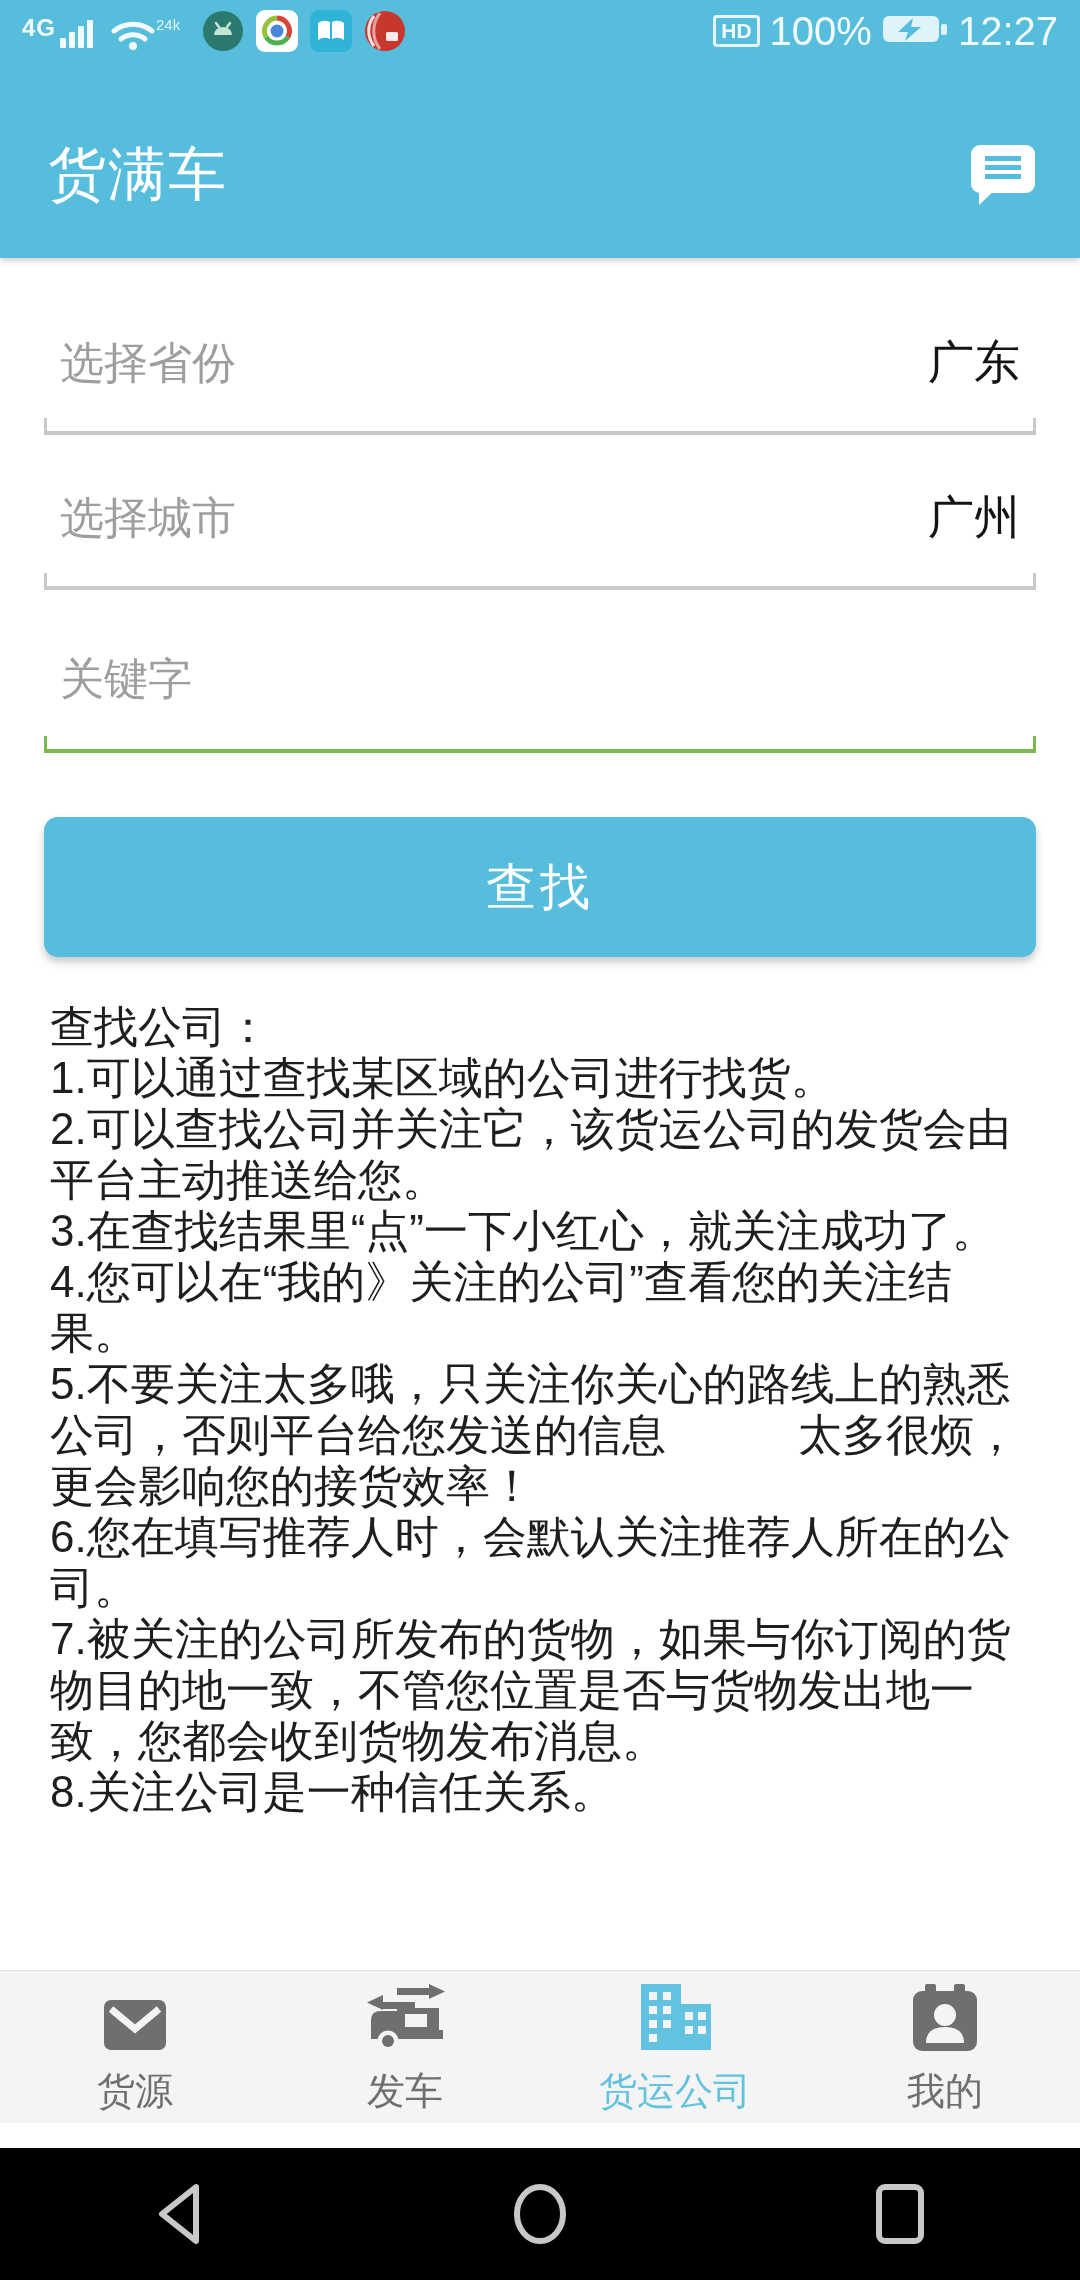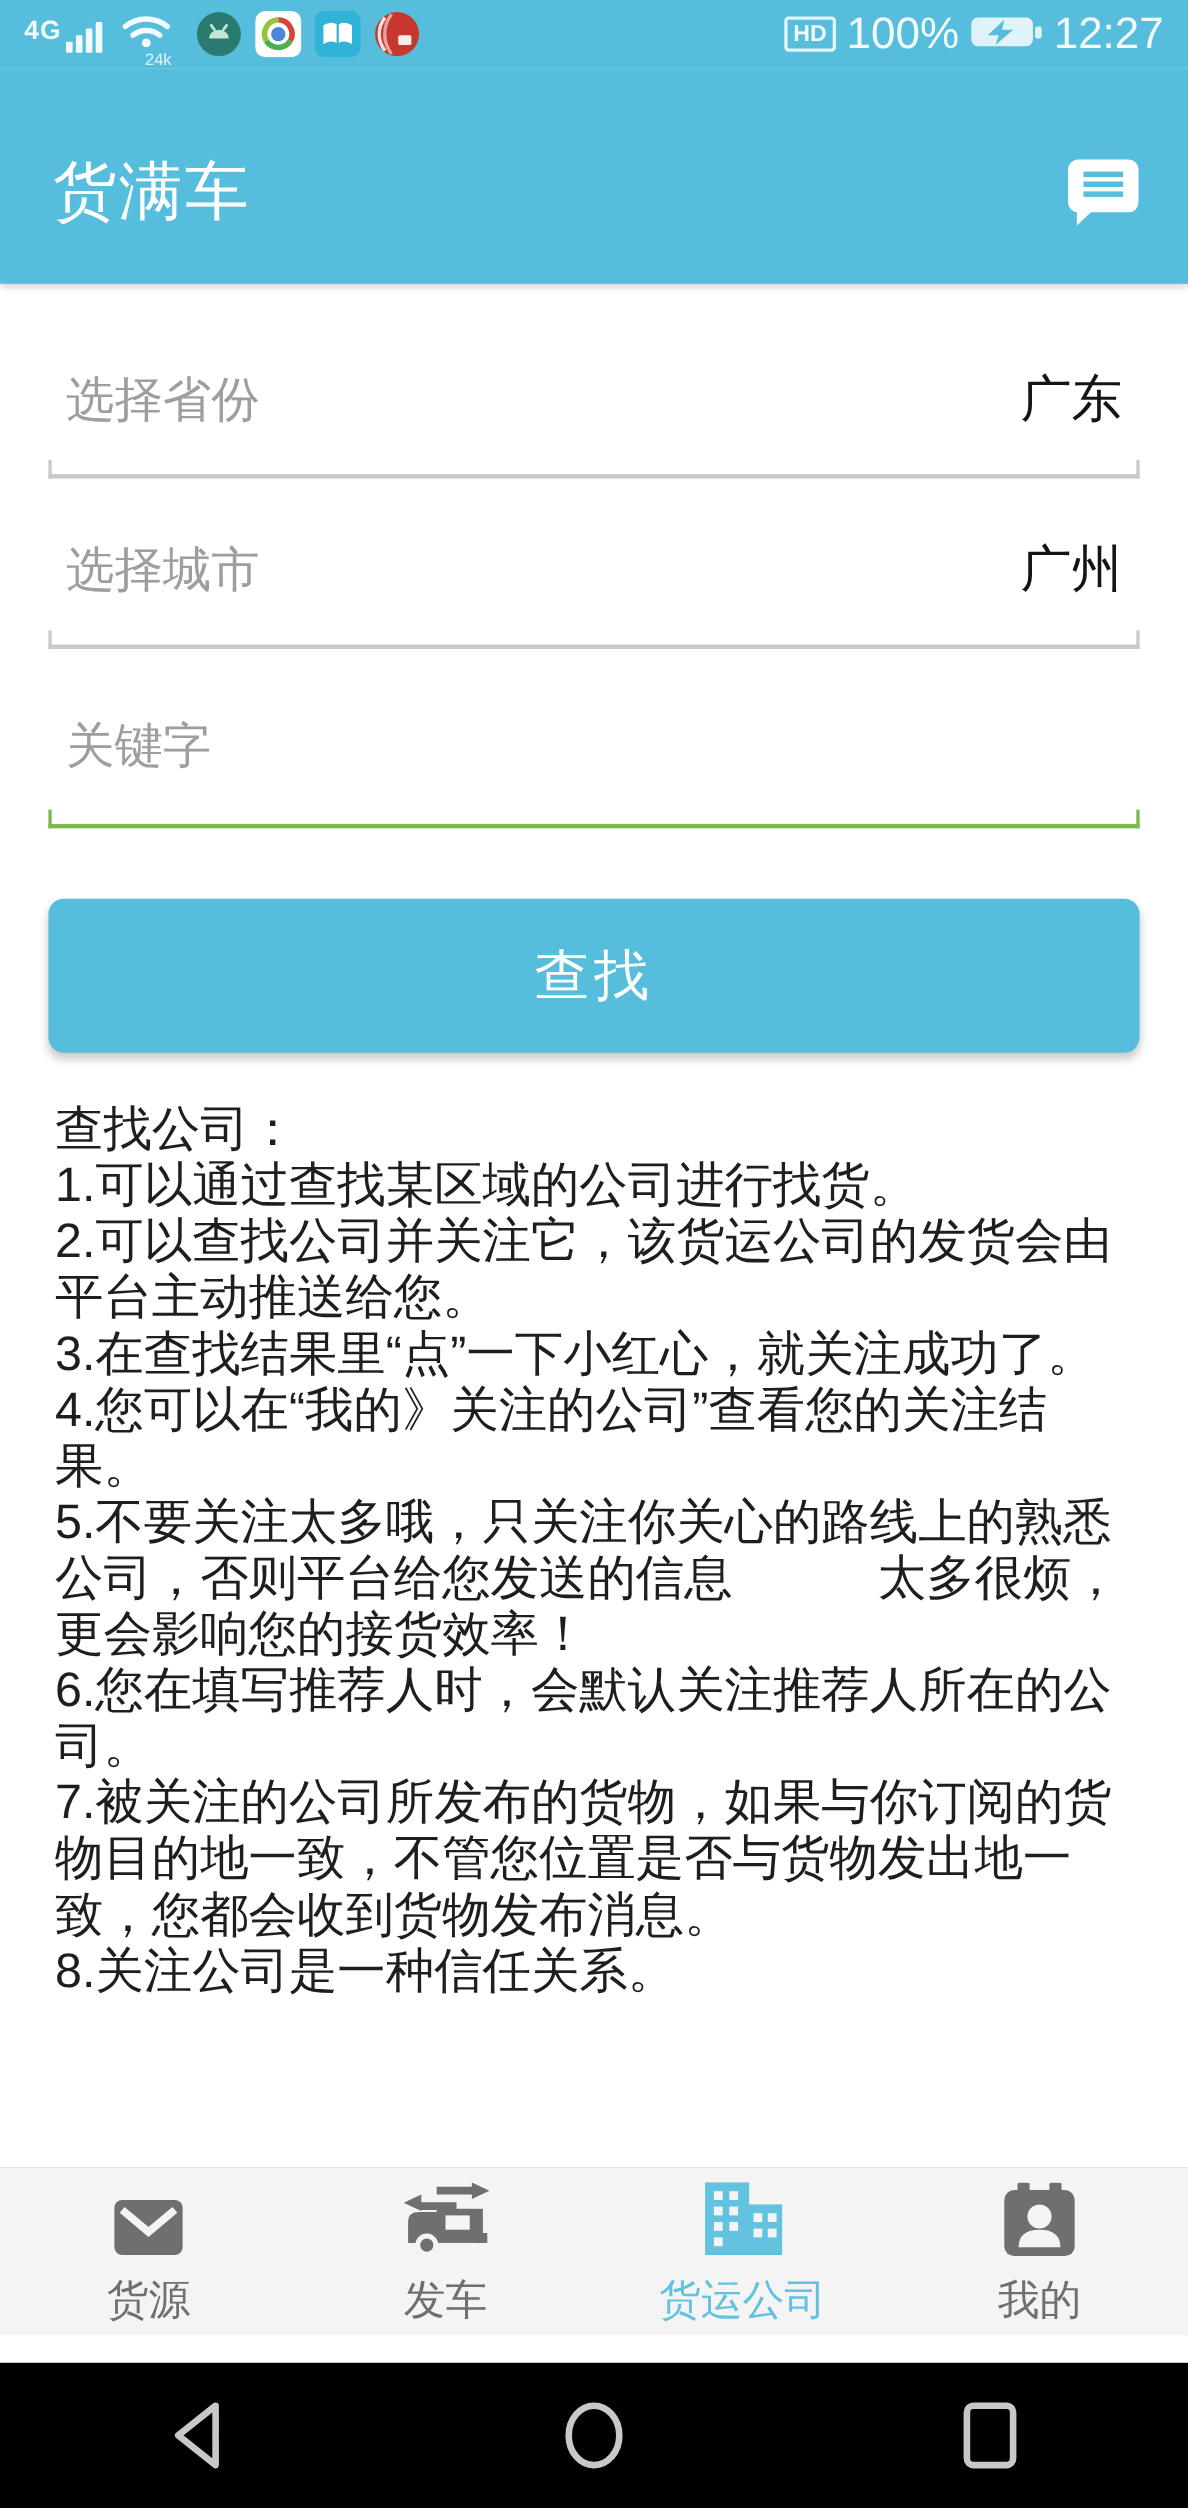--- a/index.html
+++ b/index.html
@@ -18,21 +18,21 @@
   }
   
   .statusbar{
     position:absolute;top:0;left:0;width:1080px;height:62px;background:var(--primary);
     display:flex;align-items:center;padding:0 22px;color:var(--status-fg);overflow:hidden;z-index:3;
   }
   .sb-left{display:flex;align-items:center;gap:16px;}
   .sb-right{margin-left:auto;display:flex;align-items:center;gap:10px;}
   .sig-wrap{display:flex;align-items:flex-start;gap:2px;margin-top:6px;}
   .sig-4g{font-size:24px;font-weight:bold;letter-spacing:1px;}
-  .wifi-wrap{display:flex;flex-direction:column;align-items:flex-end;margin-top:10px;}
+  .wifi-wrap{display:flex;flex-direction:row;align-items:flex-start;margin-top:10px;}
   .wifi-sub{font-size:15px;line-height:14px;opacity:.9;}
   .notif{display:flex;align-items:center;gap:12px;margin-left:6px;margin-top:4px;}
   .hd-badge{
     border:3px solid rgba(255,255,255,.85);border-radius:4px;font-size:21px;font-weight:bold;
     padding:1px 5px;line-height:24px;color:var(--status-fg);
   }
   .sb-text{font-size:40px;font-weight:400;}
   
   .header{
     position:absolute;top:62px;left:0;width:1080px;height:196px;background:var(--primary);

